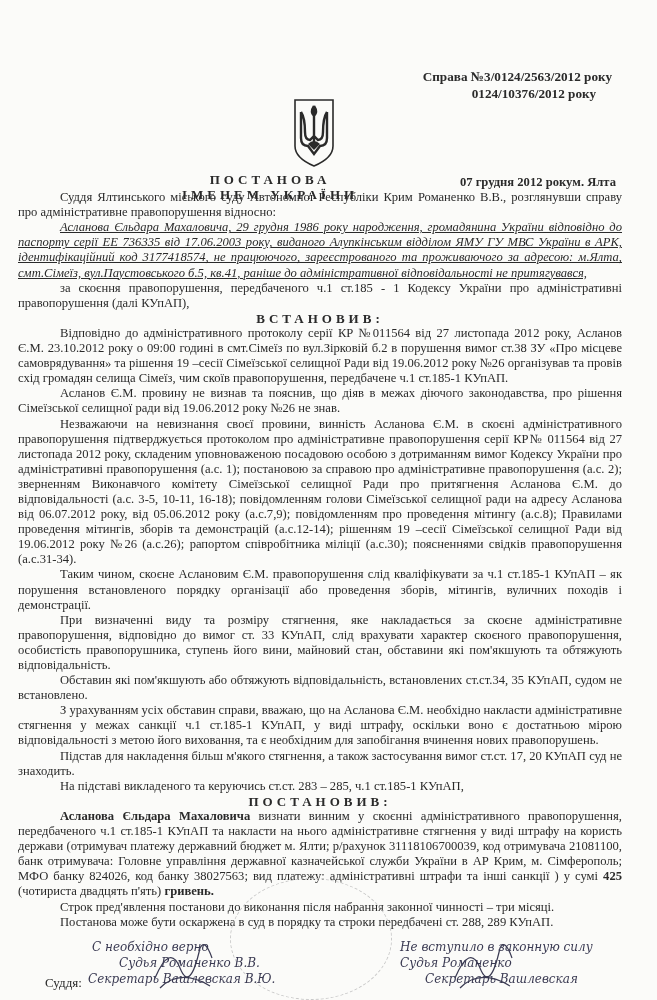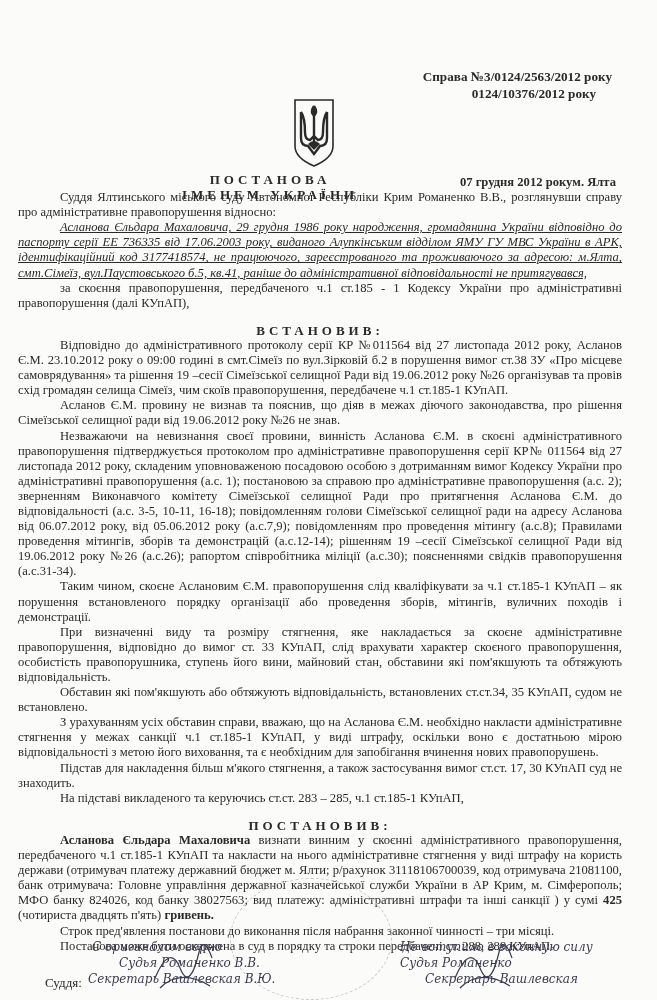--- a/index.html
+++ b/index.html
@@ -24,21 +24,21 @@
   .doc-title .t1 { display:block; margin-top: 48px; }
   .body-text {
     position: absolute; left: 18px; top: 175px; width: 604px;
     font-size: 12.6px; line-height: 15.1px; text-align: justify;
   }
   .row-date { display: flex; justify-content: flex-end; font-weight: bold; padding-left: 42px; padding-right: 6px; }
   p { margin: 0; text-indent: 42px; }
   .ital { font-style: italic; text-decoration: underline; }
   .section-head {
     text-align: center; font-weight: bold; letter-spacing: 4px; text-indent: 0;
-    margin-top: 12px; font-size: 13px;
+    font-size: 13px;
   }
   .b { font-weight: bold; }
   .sig-area { position: absolute; left: 0; top: 938px; width: 657px; height: 62px; }
   .sig-label { position: absolute; left: 45px; top: 37px; font-weight: normal; font-size: 13px; }
   .sig-script {
     position: absolute; font-family: "DejaVu Serif", serif; font-style: italic;
     font-size: 12px; color: #3a3a52; white-space: nowrap;
   }
   .stamp { position: absolute; border: 1px dashed #c9c9c9; border-radius: 50%; }
   .scribble { position: absolute; }
@@ -76,38 +76,38 @@
     <p>за скоєння правопорушення, передбаченого ч.1 ст.185 - 1 Кодексу України про адміністративні правопорушення (далі КУпАП),</p>
 
     <p class="section-head">ВСТАНОВИВ:</p>
     <p>Відповідно до адміністративного протоколу серії КР №011564 від 27 листопада 2012 року, Асланов Є.М. 23.10.2012 року о 09:00 годині в смт.Сімеїз по вул.Зірковій б.2 в порушення вимог ст.38 ЗУ «Про місцеве самоврядування» та рішення 19 –сесії Сімеїзської селищної Ради від 19.06.2012 року №26 організував та провів схід громадян селища Сімеїз, чим скоїв правопорушення, передбачене ч.1 ст.185-1 КУпАП.</p>
     <p>Асланов Є.М. провину не визнав та пояснив, що діяв в межах діючого законодавства, про рішення Сімеїзської селищної ради від 19.06.2012 року №26 не знав.</p>
     <p>Незважаючи на невизнання своєї провини, винність Асланова Є.М. в скоєні адміністративного правопорушення підтверджується протоколом про адміністративне правопорушення серії КР№ 011564 від 27 листопада 2012 року, складеним уповноваженою посадовою особою з дотриманням вимог Кодексу України про адміністративні правопорушення (а.с. 1); постановою за справою про адміністративне правопорушення (а.с. 2); зверненням Виконавчого комітету Сімеїзської селищної Ради про притягнення Асланова Є.М. до відповідальності (а.с. 3-5, 10-11, 16-18); повідомленням голови Сімеїзської селищної ради на адресу Асланова від 06.07.2012 року, від 05.06.2012 року (а.с.7,9); повідомленням про проведення мітингу (а.с.8); Правилами проведення мітингів, зборів та демонстрацій (а.с.12-14); рішенням 19 –сесії Сімеїзської селищної Ради від 19.06.2012 року №26 (а.с.26); рапортом співробітника міліції (а.с.30); поясненнями свідків правопорушення (а.с.31-34).</p>
     <p>Таким чином, скоєне Аслановим Є.М. правопорушення слід кваліфікувати за ч.1 ст.185-1 КУпАП – як порушення встановленого порядку організації або проведення зборів, мітингів, вуличних походів і демонстрації.</p>
     <p>При визначенні виду та розміру стягнення, яке накладається за скоєне адміністративне правопорушення, відповідно до вимог ст. 33 КУпАП, слід врахувати характер скоєного правопорушення, особистість правопорушника, ступень його вини, майновий стан, обставини які пом'якшують та обтяжують відповідальність.</p>
     <p>Обставин які пом'якшують або обтяжують відповідальність, встановлених ст.ст.34, 35 КУпАП, судом не встановлено.</p>
     <p>З урахуванням усіх обставин справи, вважаю, що на Асланова Є.М. необхідно накласти адміністративне стягнення у межах санкції ч.1 ст.185-1 КУпАП, у виді штрафу, оскільки воно є достатньою мірою відповідальності з метою його виховання, та є необхідним для запобігання вчинення нових правопорушень.</p>
-    <p>Підстав для накладення більш м'якого стягнення, а також застосування вимог ст.ст. 17, 30 КУпАП суд не знаходить.</p>
+    <p>Підстав для накладення більш м'якого стягнення, а також застосування вимог ст.ст. 17, 20 КУпАП суд не знаходить.</p>
     <p>На підставі викладеного та керуючись ст.ст. 283 – 285, ч.1 ст.185-1 КУпАП,</p>
 
     <p class="section-head">ПОСТАНОВИВ:</p>
     <p>
       <span class="b">Асланова Єльдара Махаловича</span>
       <span>визнати винним у скоєнні адміністративного правопорушення, передбаченого ч.1 ст.185-1 КУпАП та накласти на нього адміністративне стягнення у виді штрафу на користь держави (отримувач платежу державний бюджет м. Ялти; р/рахунок 31118106700039, код отримувача 21081100, банк отримувача: Головне управління державної казначейської служби України в АР Крим, м. Сімферополь; МФО банку 824026, код банку 38027563; вид платежу: адміністративні штрафи та інші санкції ) у сумі</span>
       <span class="b">425</span>
       <span>(чотириста двадцять п'ять)</span>
       <span class="b">гривень.</span>
     </p>
     <p>Строк пред'явлення постанови до виконання після набрання законної чинності – три місяці.</p>
     <p>Постанова може бути оскаржена в суд в порядку та строки передбачені ст. 288, 289 КУпАП.</p>
   </div>
 
   <div class="sig-area">
     <div class="stamp" style="left:230px; top:-60px; width:160px; height:120px;"></div>
-    <span class="sig-script" style="left:92px; top:2px;">С оригиналом верно</span>
+    <span class="sig-script" style="left:92px; top:2px;">С необхідно верно</span>
     <span class="sig-script" style="left:76px; top:18px;margin-left:43px;">Судья Романенко В.В.</span>
     <span class="sig-script" style="left:88px; top:34px;">Секретарь Вашлевская В.Ю.</span>
     <span class="sig-script" style="left:400px; top:2px;">Не вступило в законную силу</span>
     <span class="sig-script" style="left:400px; top:18px;">Судья Романенко</span>
     <span class="sig-script" style="left:425px; top:34px;">Секретарь Вашлевская</span>
     <svg class="scribble" style="left:150px; top:0;" width="70" height="60" viewBox="0 0 70 60">
       <path d="M5 40 Q20 5 30 30 Q40 55 50 10 Q55 0 62 20 M10 50 Q30 30 60 48" fill="none" stroke="#3a3a52" stroke-width="1.2"></path>
     </svg>
     <svg class="scribble" style="left:450px; top:0;" width="70" height="60" viewBox="0 0 70 60">
       <path d="M5 40 Q20 5 30 30 Q40 55 50 10 Q55 0 62 20 M10 50 Q30 30 60 48" fill="none" stroke="#3a3a52" stroke-width="1.2"></path>

